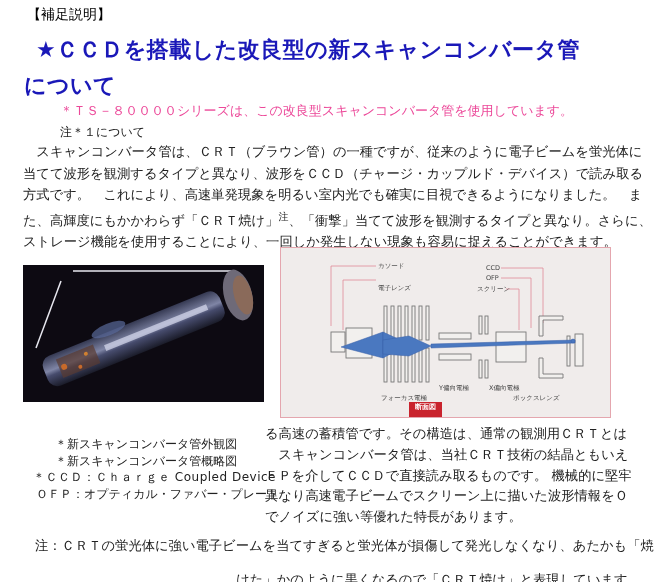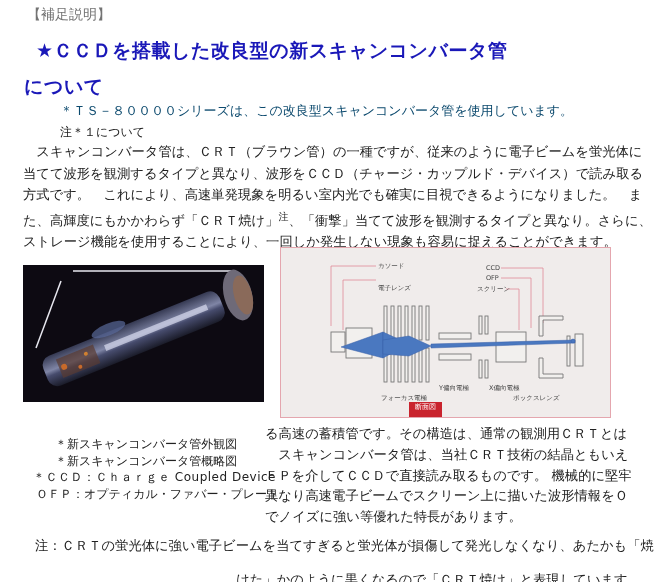--- a/index.html
+++ b/index.html
@@ -12,38 +12,38 @@
       height: 582px;
       position: relative;
       overflow: hidden;
       font-family: "DejaVu Sans", "Liberation Sans", sans-serif;
       color: #222222;
     }
     .abs { position: absolute; }
     .label-supp {
       left: 27px; top: 6px;
       font-size: 14px;
-      color: #737373;
+      color: #000000;
       letter-spacing: 0px;
     }
     .title {
       left: 24px; top: 32px;
       width: 620px;
-      font-size: 19px;
+      font-size: 22px;
       font-weight: bold;
       color: #1a18b8;
       line-height: 36px;
       letter-spacing: 0.5px;
     }
     .title .line1 { display: block; padding-left: 12px; }
     .title .line2 { display: block; }
     .series-note {
       left: 60px; top: 102px;
       font-size: 13px;
-      color: #0c4a6e;
+      color: #ec4899;
       white-space: nowrap;
     }
     .note-ref {
       left: 60px; top: 124px;
       font-size: 12px;
       color: #222;
     }
     .para {
       left: 23px; top: 141px;
       width: 620px;
@@ -82,20 +82,21 @@
     }
     .danger-tag {
       position: absolute;
       left: 128px; top: 154px;
       width: 33px; height: 16px;
       background: #c9232d;
       color: #ffffff;
       font-size: 7px;
       text-align: center;
       line-height: 11px;
+      font-weight: bold;
     }
 
     
     .captions {
       left: 0px; top: 436px;
       width: 270px;
       font-size: 12px;
       line-height: 16.5px;
       color: #222;
     }

